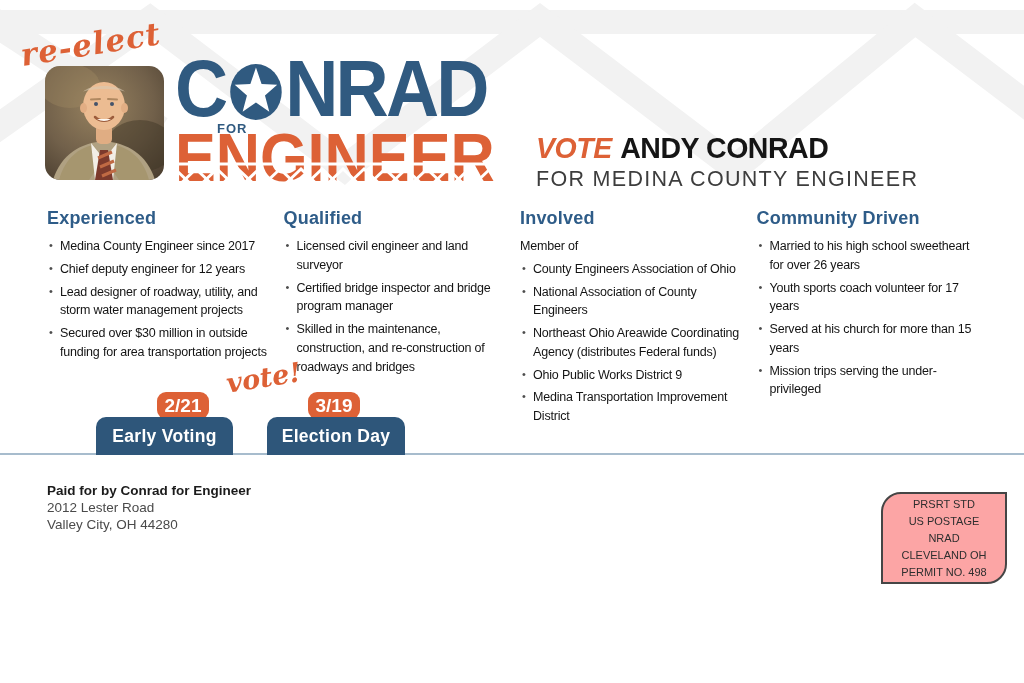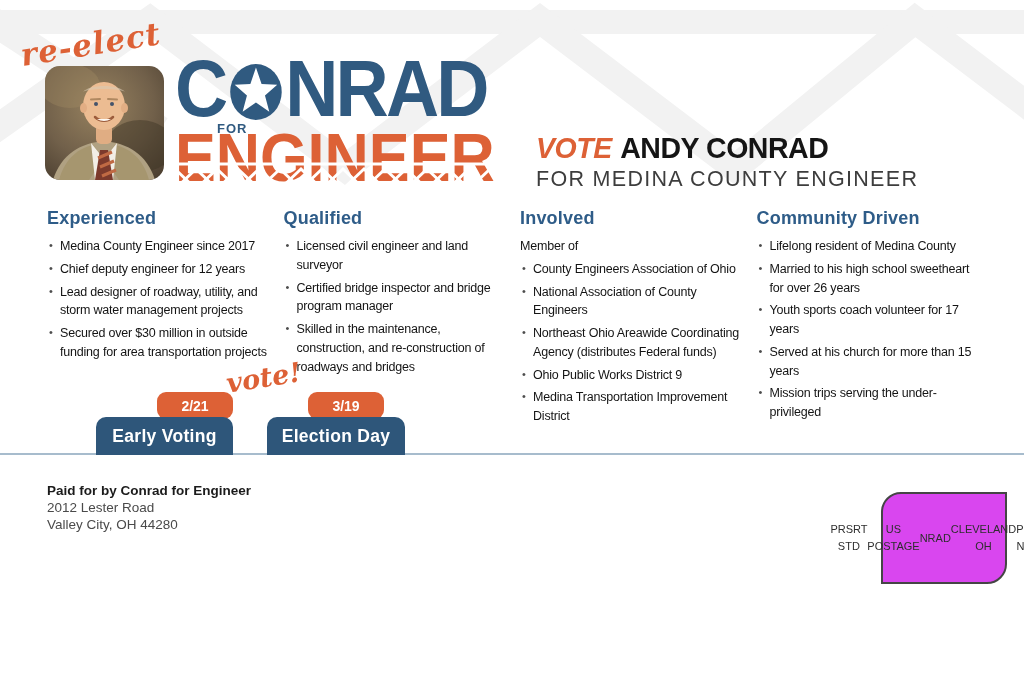--- a/index.html
+++ b/index.html
@@ -44,33 +44,33 @@
   
   .columns{position:absolute;left:47px;top:208px;width:930px;display:grid;grid-template-columns:repeat(4,1fr);column-gap:16px;}
   .col-heading{display:block;font-size:18px;font-weight:bold;color:var(--heading_blue);letter-spacing:0.2px;margin-bottom:8px;}
   .col-lead{font-size:12.5px;color:var(--text_dark);letter-spacing:-0.2px;line-height:1.5;margin-bottom:4px;}
   .col ul{list-style:none;}
   .col li{position:relative;padding-left:13px;font-size:12.5px;letter-spacing:-0.2px;line-height:1.5;color:var(--text_dark);margin-bottom:4px;}
   .col li::before{content:"\2022";position:absolute;left:2px;top:0;color:#4d4d4d;font-size:11px;}
 
   
   .vote-script{position:absolute;left:226px;top:362px;font-family:"DejaVu Serif",serif;font-style:italic;font-weight:bold;font-size:27px;color:var(--orange);transform:rotate(-9deg);}
-  .date-badge{position:absolute;width:76px;height:27px;background:var(--orange);border-radius:9px;color:#ffffff;font-weight:bold;font-size:14px;display:flex;align-items:center;justify-content:center;}
+  .date-badge{position:absolute;width:52px;height:27px;background:var(--orange);border-radius:9px;color:#ffffff;font-weight:bold;font-size:19px;display:flex;align-items:center;justify-content:center;}
   .badge-1{left:157px;top:392px;}
   .badge-2{left:308px;top:392px;}
   .vote-tab{position:absolute;height:38px;background:var(--tab_blue);border-radius:10px 10px 0 0;color:#ffffff;font-weight:bold;font-size:17.5px;letter-spacing:0.3px;display:flex;align-items:center;justify-content:center;z-index:2;}
   .tab-1{left:96px;top:417px;width:137px;}
   .tab-2{left:267px;top:417px;width:138px;}
   .divider{position:absolute;left:0;top:453px;width:1024px;height:2px;background:var(--divider);}
 
   
   .address{position:absolute;left:47px;top:482px;font-size:13.5px;line-height:17px;}
   .address .paid{font-weight:bold;color:#1b1b1b;}
   .address .addr{color:var(--text_gray);}
-  .postage{position:absolute;left:881px;top:492px;width:126px;height:92px;border:2px solid #454545;border-radius:20px 0 20px 0;display:flex;align-items:center;justify-content:center;font-size:11px;line-height:17px;color:#2e2e2e;text-align:center;background:#d946ef;}
+  .postage{position:absolute;left:881px;top:492px;width:126px;height:92px;border:2px solid #454545;border-radius:20px 0 20px 0;display:flex;flex-direction:column;align-items:center;justify-content:center;font-size:11px;line-height:17px;color:#2e2e2e;text-align:center;background:#fca5a5;}
 </style>
 </head>
 <body>
 
 <div class="canvas">
 
   <svg class="bg-pattern" viewBox="0 0 1024 190" xmlns="http://www.w3.org/2000/svg">
     <rect x="0" y="10" width="1024" height="24" fill="#f2f2f2"></rect>
     <path d="M-40,0 L160,130" stroke="#f2f2f2" stroke-width="28" fill="none"></path>
     <polyline points="-60,168 150,20 345,168 540,20 735,168 915,20 1110,168" stroke="#f2f2f2" stroke-width="27" fill="none"></polyline>
@@ -164,21 +164,20 @@
         <li>National Association of County Engineers</li>
         <li>Northeast Ohio Areawide Coordinating Agency (distributes Federal funds)</li>
         <li>Ohio Public Works District 9</li>
         <li>Medina Transportation Improvement District</li>
       </ul>
     </div>
 
     <div class="col">
       <span class="col-heading">Community Driven</span>
       <ul>
-        <li>Lifelong resident of Medina County</li>
         <li>Married to his high school sweetheart for over 26 years</li>
         <li>Youth sports coach volunteer for 17 years</li>
         <li>Served at his church for more than 15 years</li>
         <li>Mission trips serving the under-privileged</li>
       </ul>
     </div>
   </div>
 
   <div class="vote-script">vote!</div>
 

